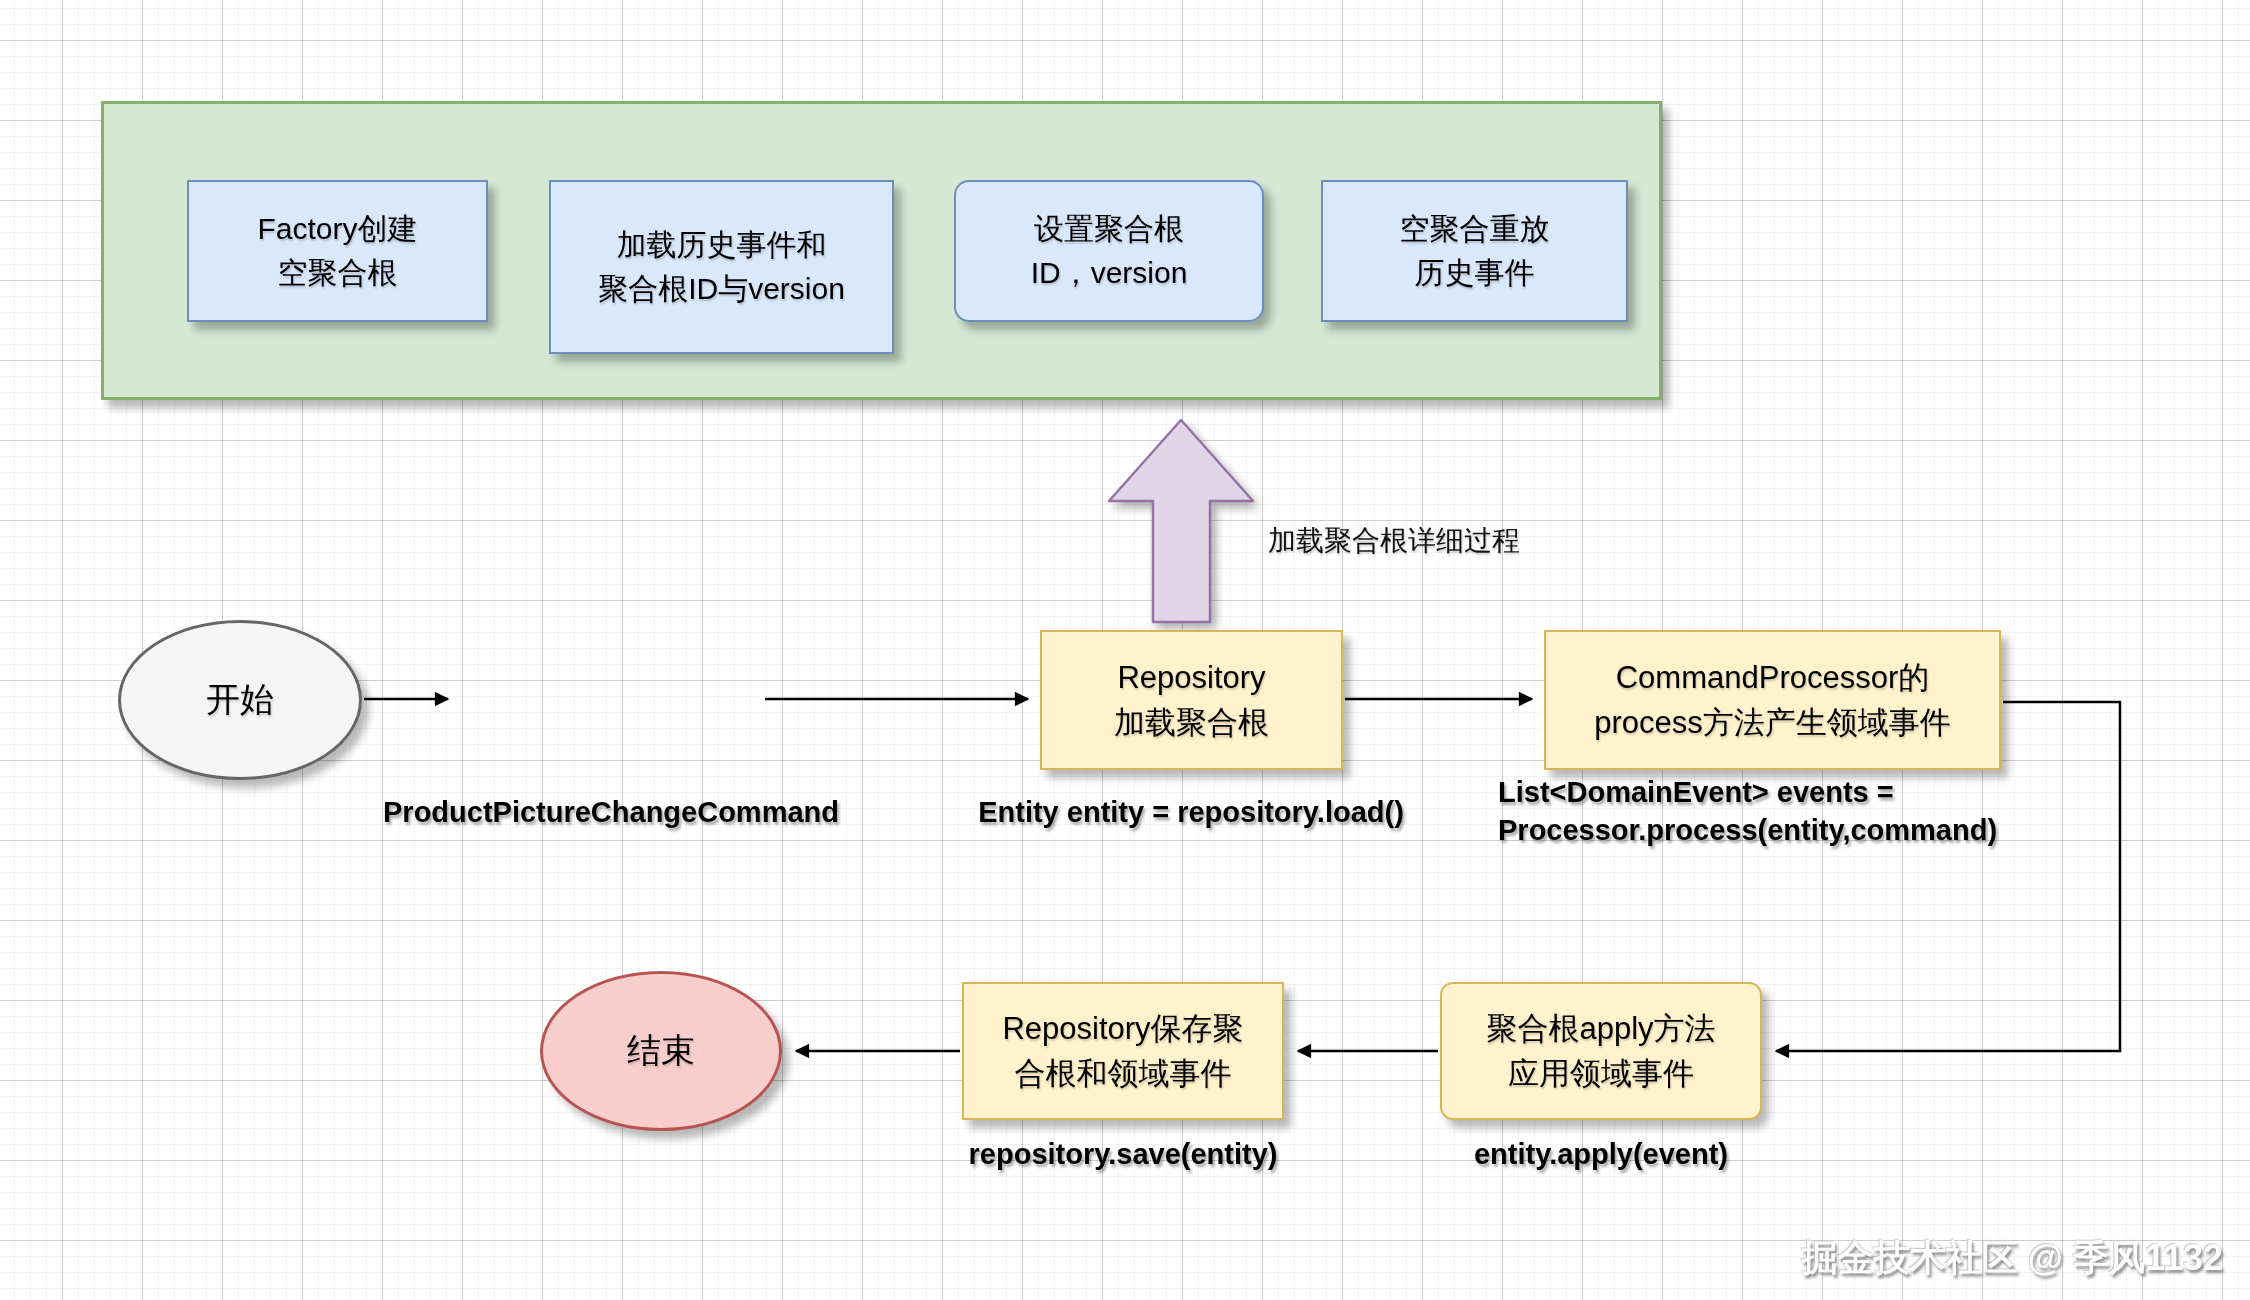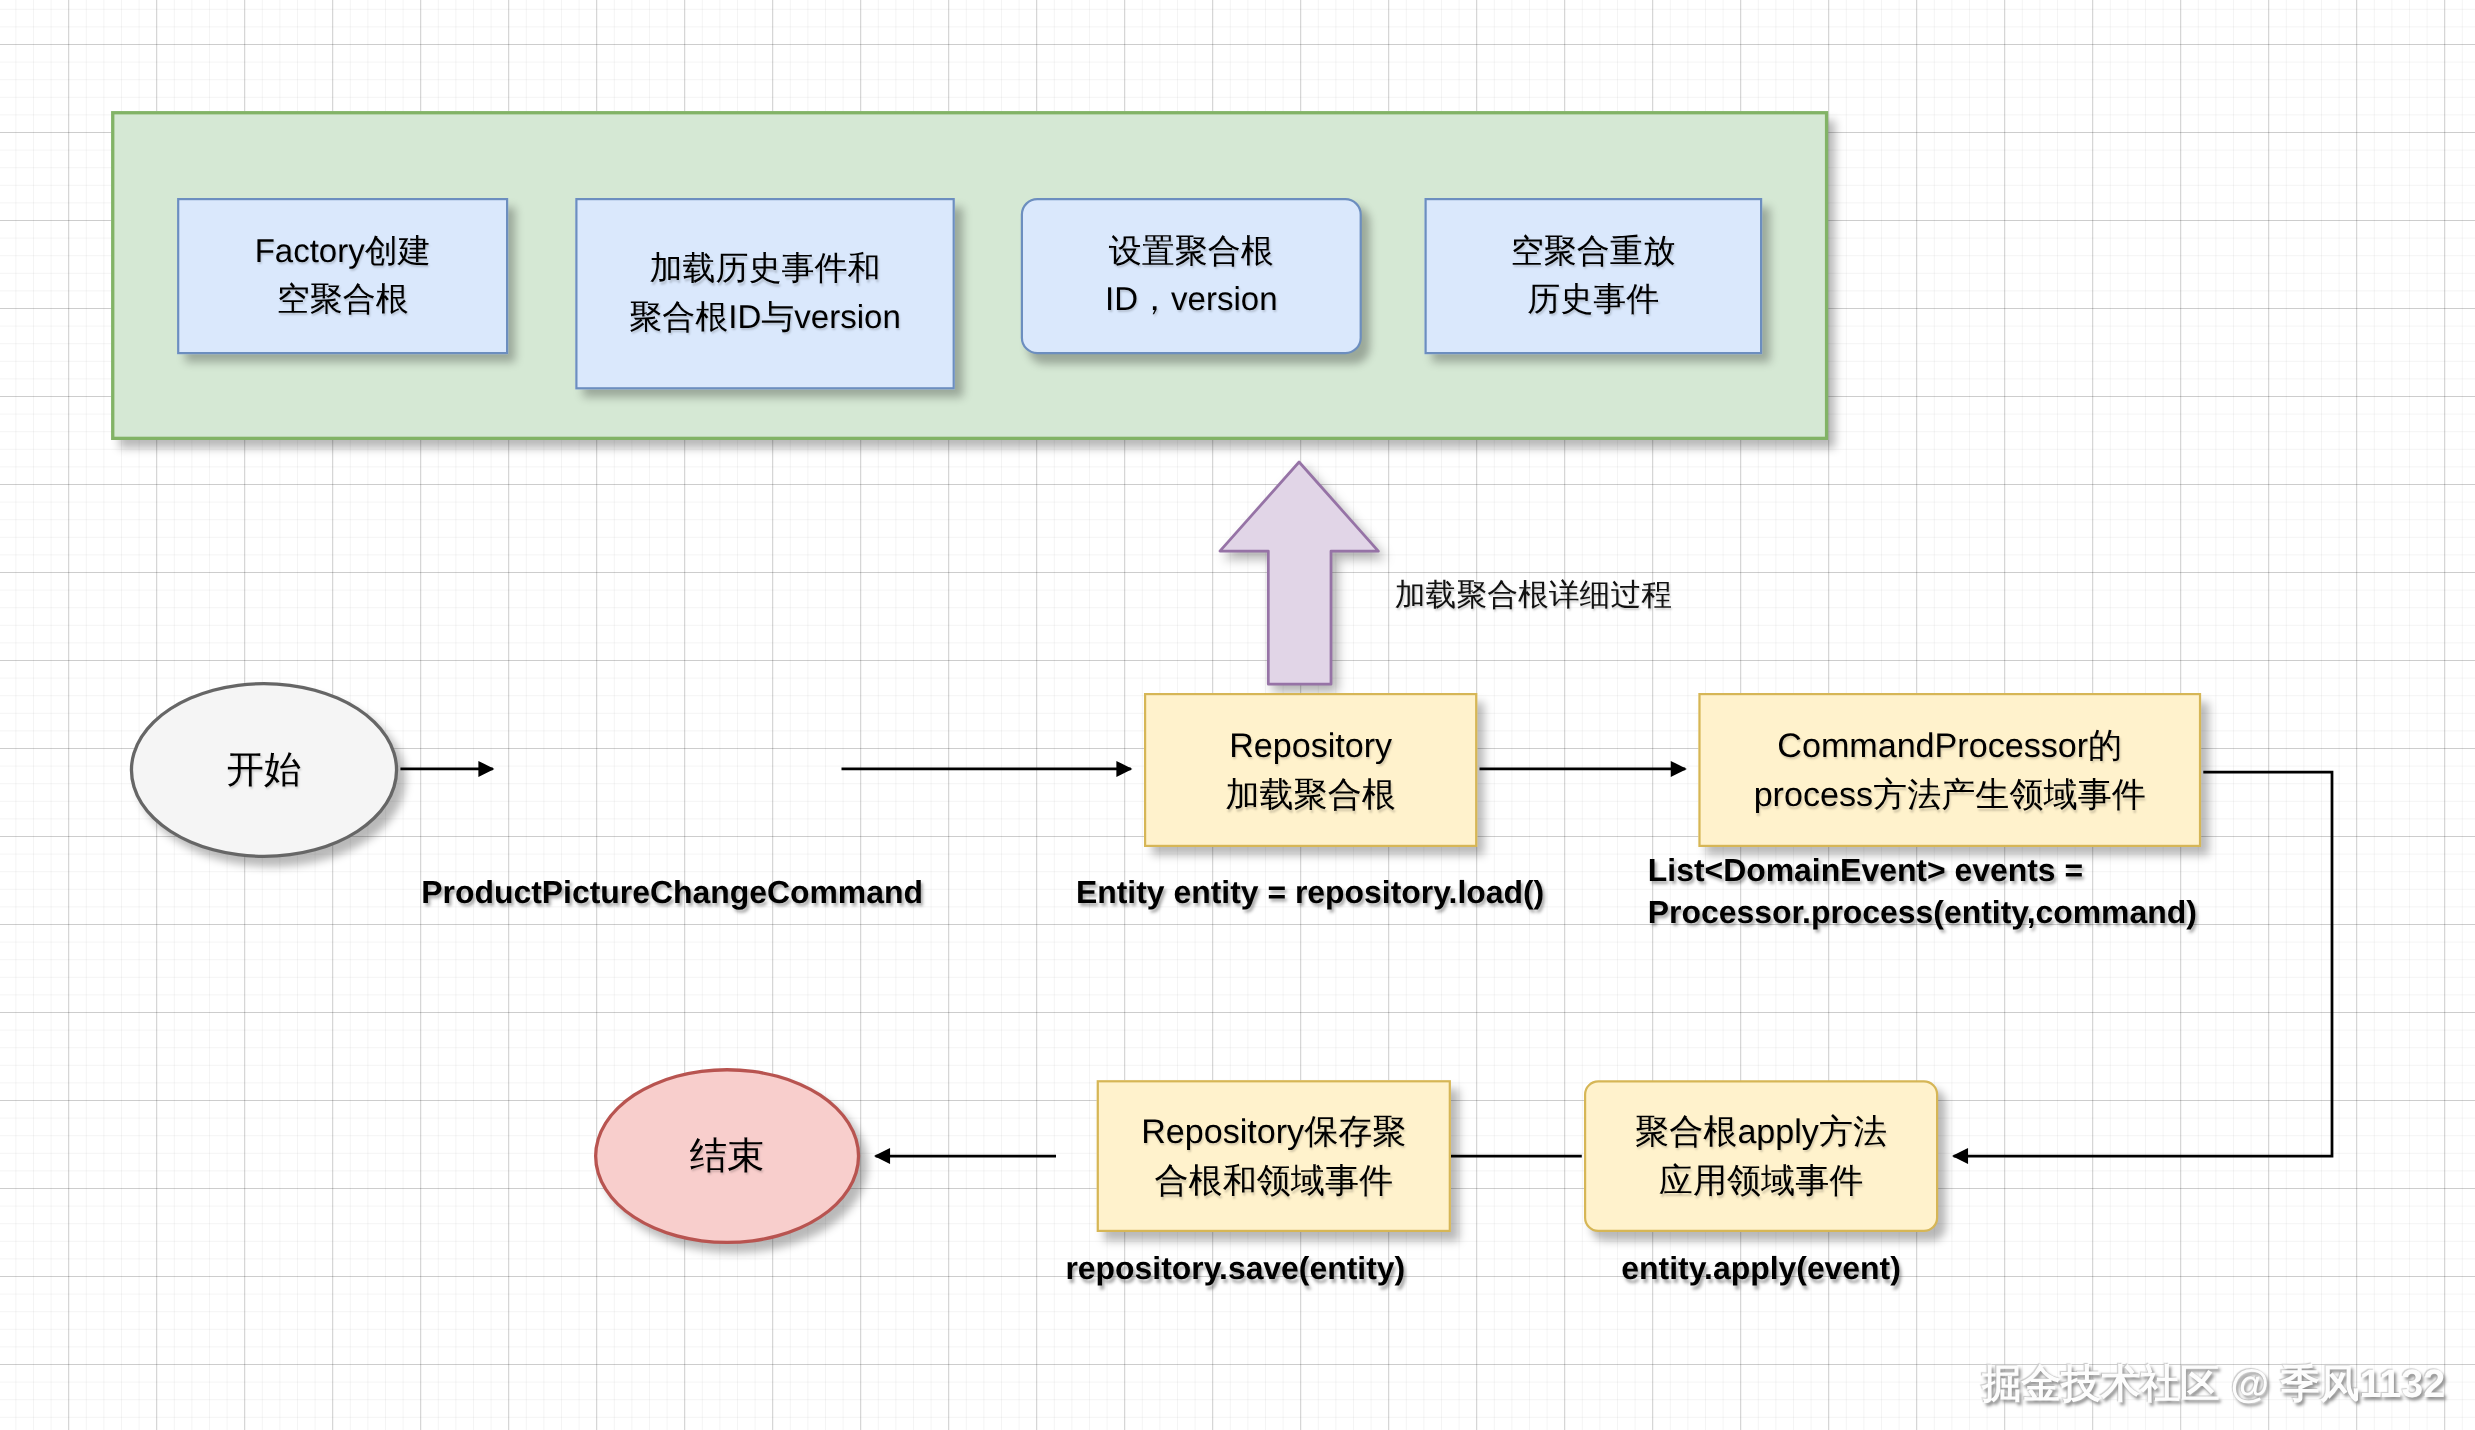--- a/index.html
+++ b/index.html
@@ -13,21 +13,21 @@
       linear-gradient(to right, rgba(0,0,0,0.16) 1px, transparent 1px),
       linear-gradient(to bottom, rgba(0,0,0,0.16) 1px, transparent 1px);
     background-size:16px 16px,16px 16px,80px 80px,80px 80px;
     background-position:14px 0,0 8px,62px 0,0 40px;
   }
   .shape{position:absolute;box-sizing:border-box;display:flex;flex-direction:column;
     align-items:center;justify-content:center;text-align:center;color:#000;}
   .shadow{box-shadow:7px 8px 8px rgba(0,0,0,0.28);}
   .green-box{background:#d5e8d4;border:3px solid #82b366;}
   .blue-box{background:#dae8fc;border:2px solid #6c8ebf;font-size:30px;line-height:44px;
-    text-shadow:1px 2px 2px rgba(0,0,0,0.18);white-space:nowrap;}
+    text-shadow:1px 2px 2px rgba(0,0,0,0.18);white-space:nowrap;margin-left:26px;}
   .yellow-box{background:#fff2cc;border:2px solid #d6b656;font-size:31px;line-height:45px;
     text-shadow:1px 2px 2px rgba(0,0,0,0.18);white-space:nowrap;}
   .ellipse{border-radius:50%;font-size:34px;text-shadow:1px 2px 2px rgba(0,0,0,0.18);}
   .start-ellipse{background:#f5f5f5;border:3px solid #666666;}
   .end-ellipse{background:#f8cecc;border:3px solid #b85450;}
   .annotation{position:absolute;font-weight:bold;font-size:29px;color:#000;
     text-shadow:2px 3px 3px rgba(0,0,0,0.35);white-space:nowrap;}
   .annotation.center{text-align:center;}
   .flow-label{position:absolute;font-size:28px;color:#111;
     text-shadow:1px 2px 2px rgba(0,0,0,0.2);white-space:nowrap;}
@@ -103,21 +103,21 @@
   <div class="annotation center" style="left:361px;top:796px;width:500px;">ProductPictureChangeCommand</div>
   <div class="annotation center" style="left:941px;top:796px;width:500px;">Entity entity = repository.load()</div>
   <div class="annotation" style="left:1498px;top:776px;">List&lt;DomainEvent&gt; events =</div>
   <div class="annotation" style="left:1498px;top:814px;">Processor.process(entity,command)</div>
 
   <div class="shape yellow-box shadow" style="left:1440px;top:982px;width:322px;height:138px;border-radius:13px;">
     <span>聚合根apply方法</span>
     <span>应用领域事件</span>
   </div>
 
-  <div class="shape yellow-box shadow" style="left:962px;top:982px;width:322px;height:138px;margin-left:35px;">
+  <div class="shape yellow-box shadow" style="left:962px;top:982px;width:322px;height:138px;">
     <span>Repository保存聚</span>
     <span>合根和领域事件</span>
   </div>
 
   <div class="shape ellipse end-ellipse shadow" style="left:540px;top:971px;width:242px;height:160px;align-items:center;">
     <span>结束</span>
   </div>
 
   <div class="annotation center" style="left:963px;top:1138px;width:320px;">repository.save(entity)</div>
   <div class="annotation center" style="left:1441px;top:1138px;width:320px;">entity.apply(event)</div>

